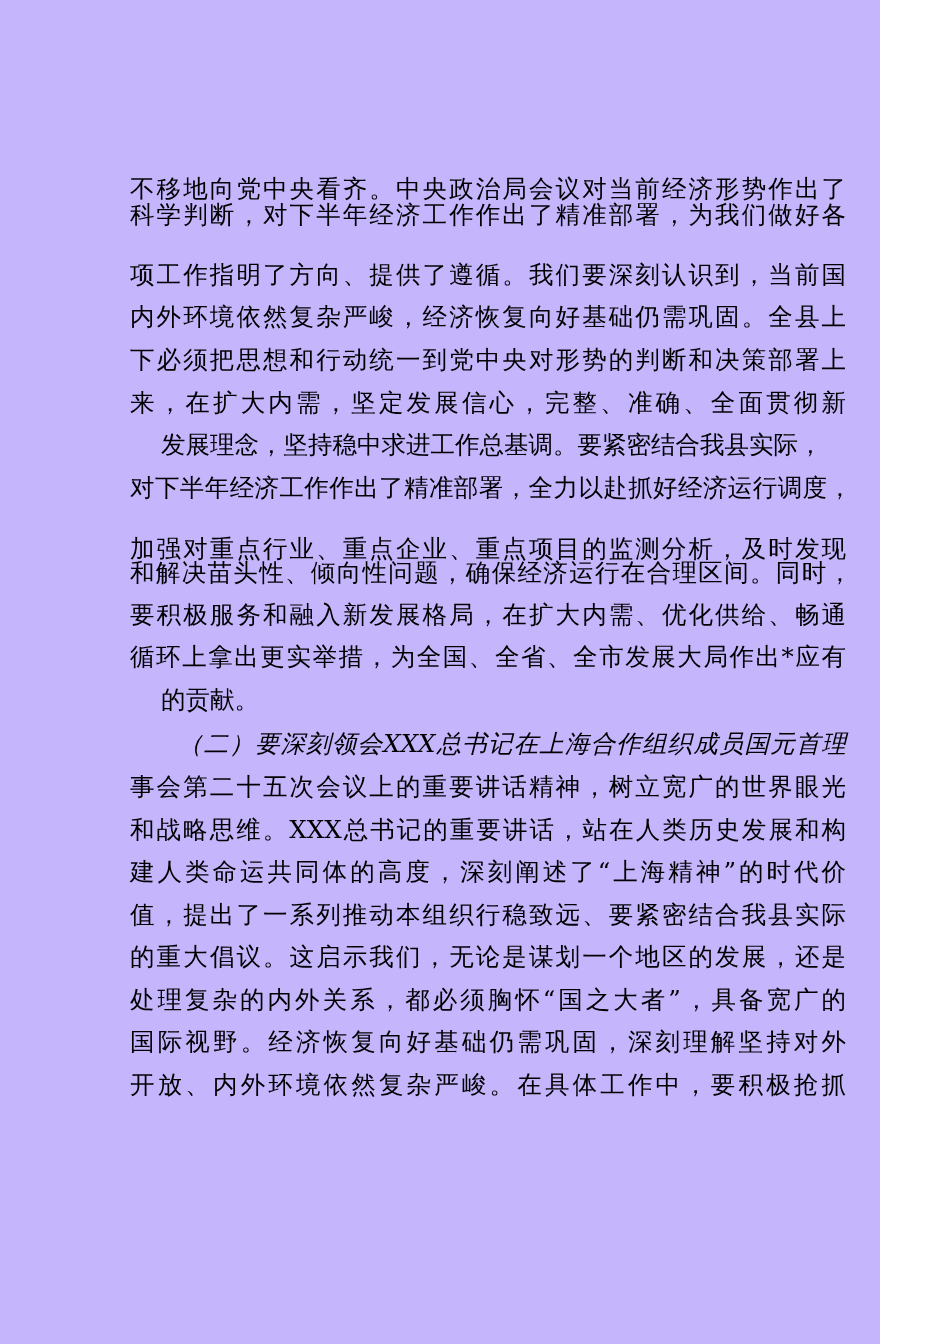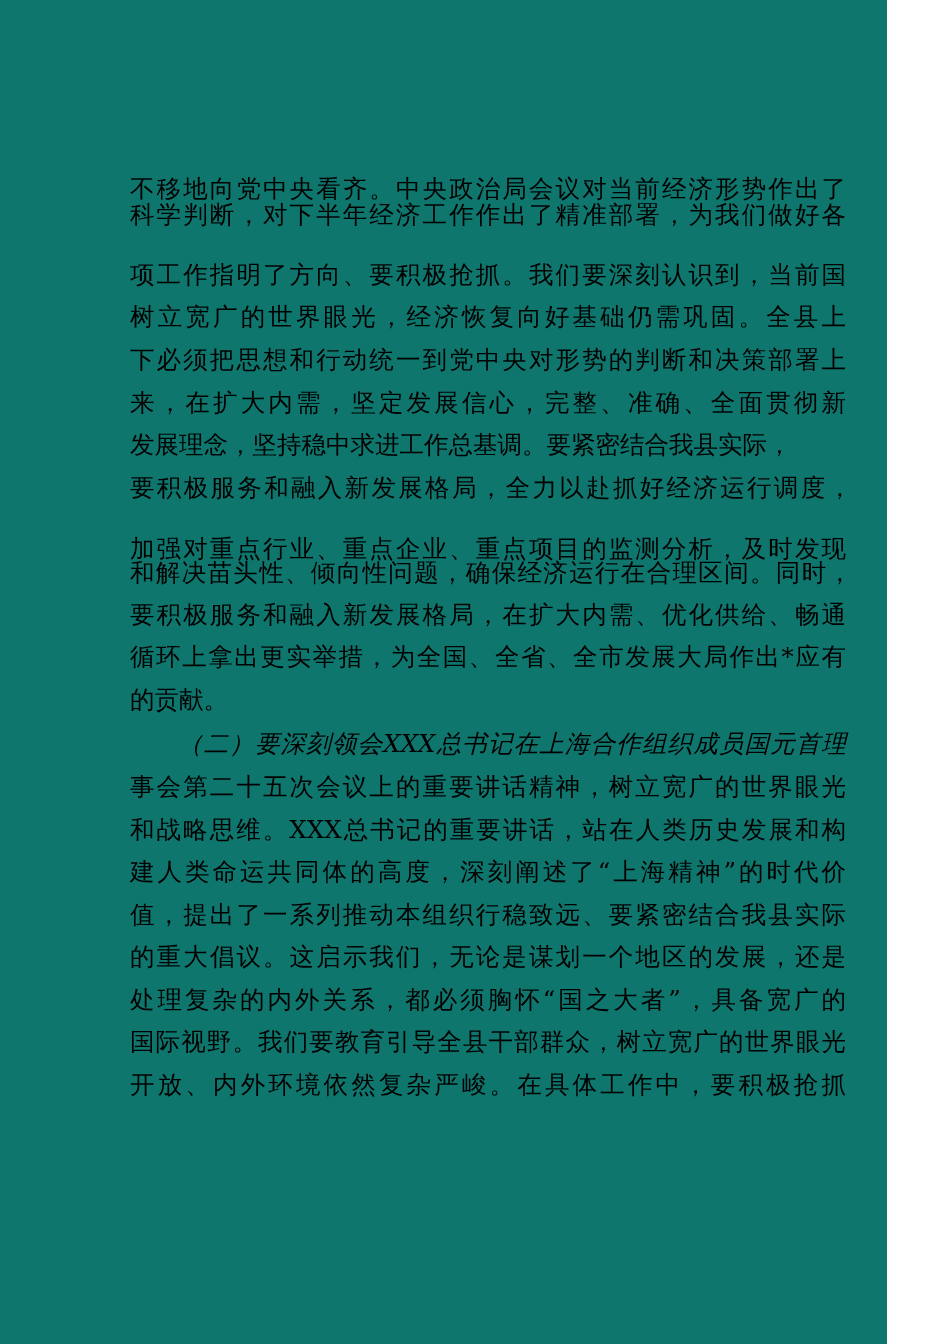--- a/index.html
+++ b/index.html
@@ -1,59 +1,59 @@
 <!DOCTYPE html>
 <html><head>
 <meta charset="utf-8">
 <style>
   html, body { margin: 0; padding: 0; background: #ffffff; }
   body { width: 950px; height: 1344px; position: relative; overflow: hidden; }
-  .page { position: absolute; left: 0; top: 0; width: 880px; height: 1344px; background: #0f766e; padding-left: 7px; }
+  .page { position: absolute; left: 0; top: 0; width: 880px; height: 1344px; background: #c4b5fd; }
   .line {
     position: absolute;
     left: 130px;
     width: 716px;
     height: 42px;
     line-height: 42px;
     font-family: "DejaVu Serif", "Liberation Serif", serif;
     font-size: 24.5px;
     color: #000000;
     white-space: nowrap;
     text-align: justify;
     text-align-last: justify;
     letter-spacing: 0;
   }
-  .line.last { text-align-last: left; }
+  .line.last { text-align-last: left; margin-left: 31px; }
   .line.indent { left: 178px; width: 668px; font-style: italic; }
 </style>
 </head>
 <body>
 
 <div class="page">
 
   <div>
     <div class="line" style="top:168px">不移地向党中央看齐。中央政治局会议对当前经济形势作出了</div>
     <div class="line" style="top:194px">科学判断，对下半年经济工作作出了精准部署，为我们做好各</div>
-    <div class="line" style="top:254px">项工作指明了方向、要积极抢抓。我们要深刻认识到，当前国</div>
-    <div class="line" style="top:296px">树立宽广的世界眼光，经济恢复向好基础仍需巩固。全县上</div>
+    <div class="line" style="top:254px">项工作指明了方向、提供了遵循。我们要深刻认识到，当前国</div>
+    <div class="line" style="top:296px">内外环境依然复杂严峻，经济恢复向好基础仍需巩固。全县上</div>
     <div class="line" style="top:339px">下必须把思想和行动统一到党中央对形势的判断和决策部署上</div>
     <div class="line" style="top:382px">来，在扩大内需，坚定发展信心，完整、准确、全面贯彻新</div>
     <div class="line last" style="top:424px">发展理念，坚持稳中求进工作总基调。要紧密结合我县实际，</div>
-    <div class="line" style="top:467px;width:722px">要积极服务和融入新发展格局，全力以赴抓好经济运行调度，</div>
+    <div class="line" style="top:467px;width:722px">对下半年经济工作作出了精准部署，全力以赴抓好经济运行调度，</div>
     <div class="line" style="top:528px">加强对重点行业、重点企业、重点项目的监测分析，及时发现</div>
     <div class="line" style="top:552px;width:722px">和解决苗头性、倾向性问题，确保经济运行在合理区间。同时，</div>
     <div class="line" style="top:594px">要积极服务和融入新发展格局，在扩大内需、优化供给、畅通</div>
     <div class="line" style="top:636px">循环上拿出更实举措，为全国、全省、全市发展大局作出*应有</div>
     <div class="line last" style="top:679px">的贡献。</div>
   </div>
 
   <div>
     <div class="line indent" style="top:723px">（二）要深刻领会XXX总书记在上海合作组织成员国元首理</div>
     <div class="line" style="top:766px">事会第二十五次会议上的重要讲话精神，树立宽广的世界眼光</div>
     <div class="line" style="top:809px">和战略思维。XXX总书记的重要讲话，站在人类历史发展和构</div>
     <div class="line" style="top:851px">建人类命运共同体的高度，深刻阐述了“上海精神”的时代价</div>
     <div class="line" style="top:894px">值，提出了一系列推动本组织行稳致远、要紧密结合我县实际</div>
     <div class="line" style="top:936px">的重大倡议。这启示我们，无论是谋划一个地区的发展，还是</div>
     <div class="line" style="top:979px">处理复杂的内外关系，都必须胸怀“国之大者”，具备宽广的</div>
-    <div class="line" style="top:1021px">国际视野。我们要教育引导全县干部群众，树立宽广的世界眼光</div>
+    <div class="line" style="top:1021px">国际视野。经济恢复向好基础仍需巩固，深刻理解坚持对外</div>
     <div class="line" style="top:1064px">开放、内外环境依然复杂严峻。在具体工作中，要积极抢抓</div>
   </div>
 </div>
 
 </body></html>

